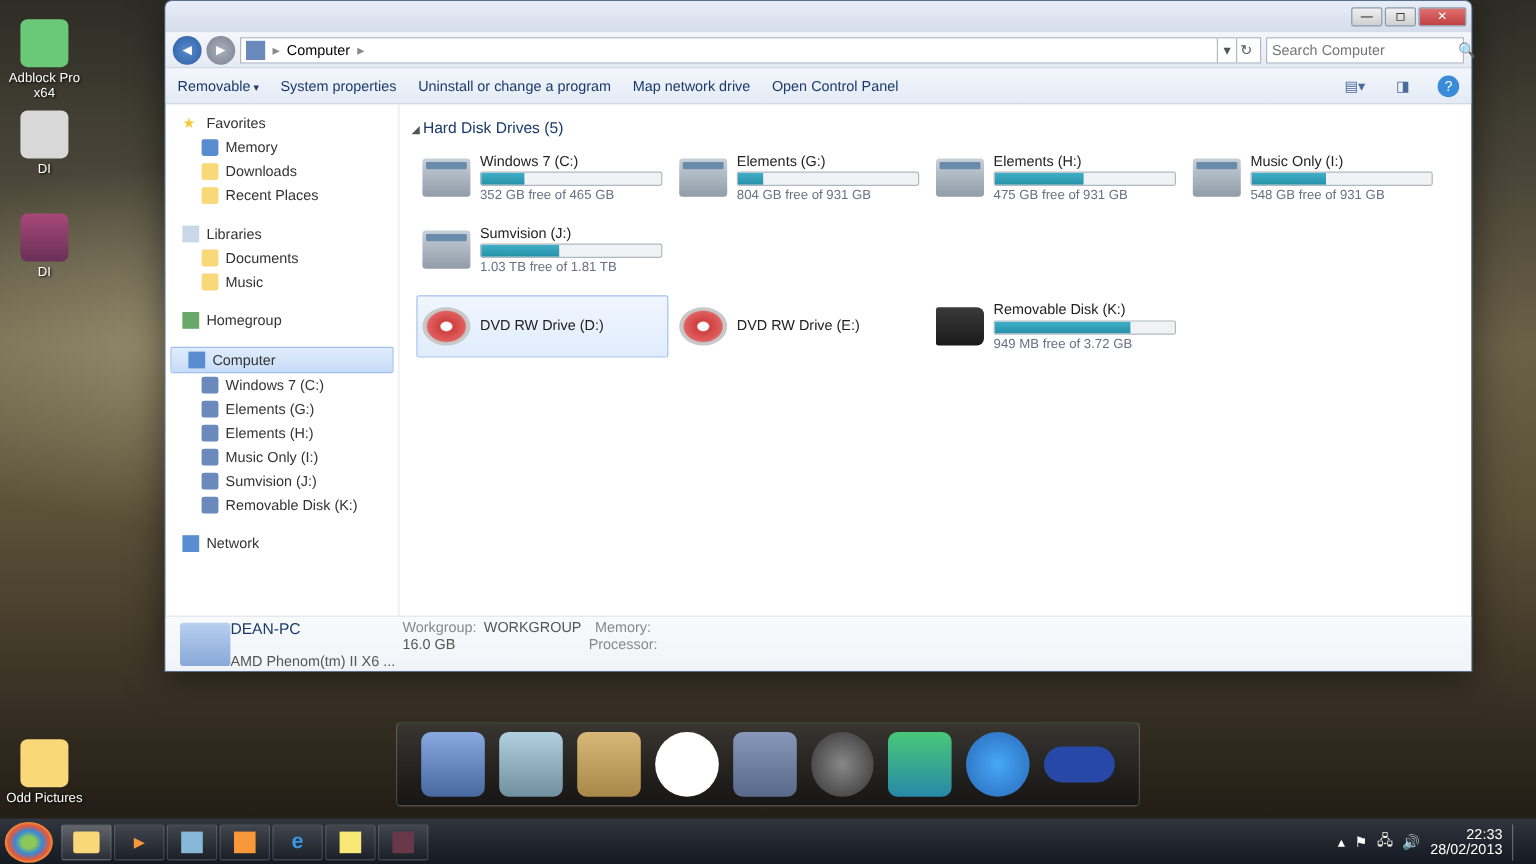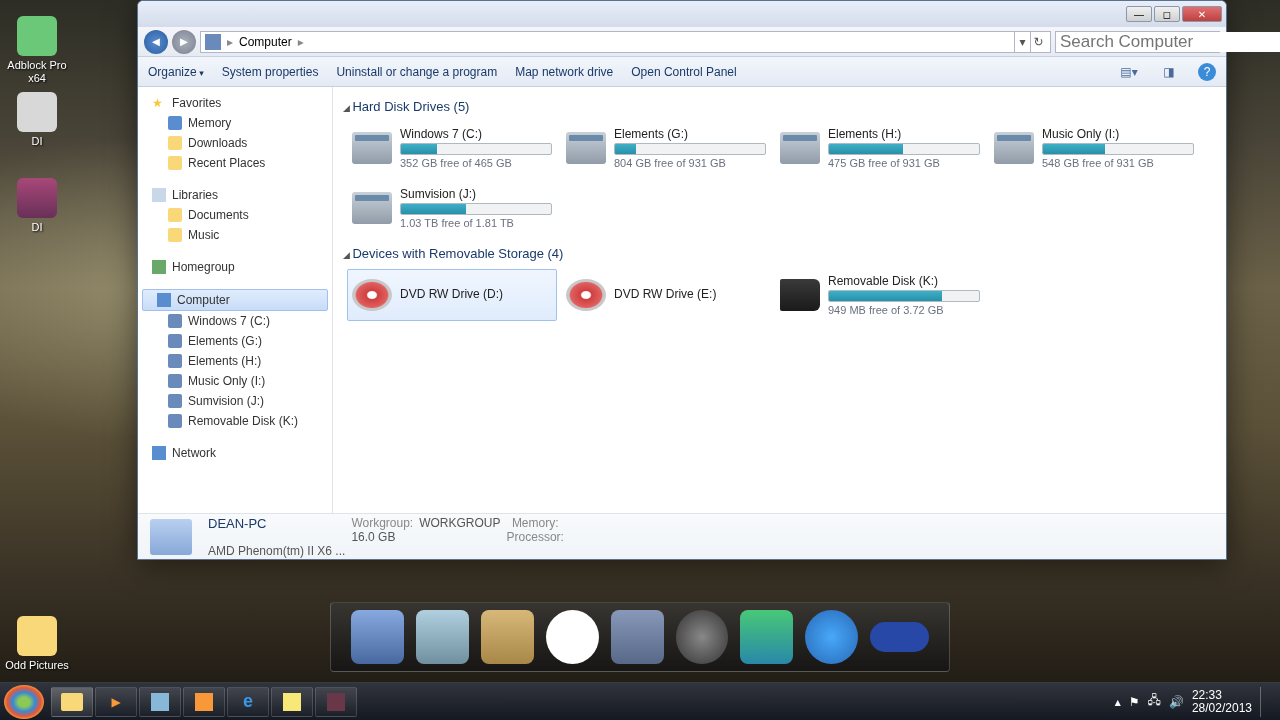--- a/index.html
+++ b/index.html
@@ -14,21 +14,21 @@
 .titlebar .btn.close { background:linear-gradient(#e07070,#c04040); color:#fff; width:40px; }
 .navbar { height:30px; background:linear-gradient(#f4f6fa,#e6eaf2); display:flex; align-items:center; padding:0 6px; gap:4px; border-bottom:1px solid #c8d0dc; }
 .nav-btn { width:24px; height:24px; border-radius:50%; background:radial-gradient(#5a8cd0,#2a5ca0); color:#fff; display:flex; align-items:center; justify-content:center; cursor:pointer; font-size:13px; }
 .nav-btn.fwd { background:radial-gradient(#aab0bc,#7a8090); }
 .breadcrumb { flex:1; height:22px; border:1px solid #b0b8c8; background:#fff; display:flex; align-items:center; padding:0 4px; }
 .breadcrumb .seg { padding:0 4px; cursor:pointer; }
 .breadcrumb .arrow { color:#888; padding:0 2px; }
 .bc-end { display:flex; }
 .bc-end .drop { width:16px; height:20px; border-left:1px solid #b0b8c8; display:flex; align-items:center; justify-content:center; color:#555; cursor:pointer; }
 .searchbox { width:165px; height:22px; border:1px solid #b0b8c8; background:#fff; display:flex; align-items:center; padding:0 4px; }
-.searchbox input { border:none; flex:1; outline:none; font-size:17px; color:#888; }
+.searchbox input { border:none; flex:1; outline:none; font-size:12px; color:#888; }
 .toolbar { height:30px; background:linear-gradient(#f2f6fc,#e4eaf4); display:flex; align-items:center; padding:0 10px; gap:18px; border-bottom:1px solid #c8d0dc; }
 .toolbar .item { color:#1a3a6a; cursor:pointer; }
 .toolbar .item.org::after { content:" ▾"; font-size:9px; }
 .toolbar .spacer { flex:1; }
 .toolbar .icn { width:22px; height:22px; display:flex; align-items:center; justify-content:center; cursor:pointer; color:#4a6a9a; }
 .body { flex:1; display:flex; overflow:hidden; }
 .sidebar { width:195px; background:#fff; border-right:1px solid #e0e4ea; padding:6px 0; overflow-y:auto; }
 .sb-group { margin-bottom:12px; }
 .sb-head { padding:3px 8px 3px 14px; color:#333; cursor:pointer; display:flex; align-items:center; gap:6px; }
 .sb-head .ic { width:14px; height:14px; display:inline-block; }
@@ -43,34 +43,34 @@
 .drive .dicon { width:40px; height:32px; background:linear-gradient(#c8d0d8,#909ca8); border-radius:3px; flex-shrink:0; position:relative; }
 .drive .dicon.hdd::after { content:""; position:absolute; top:3px; left:3px; right:3px; height:6px; background:#6a8aaa; border-radius:1px; }
 .drive .dicon.optical { border-radius:50%; background:radial-gradient(#fff 15%,#d04040 20%,#e06060 55%,#c8c8c8 60%); }
 .drive .dicon.bd { border-radius:50%; background:radial-gradient(#fff 15%,#4060a0 20%,#5070b0 55%,#c8c8c8 60%); }
 .drive .dicon.usb { background:linear-gradient(#3a3a3a,#1a1a1a); border-radius:2px 6px 6px 2px; }
 .drive .info { flex:1; min-width:0; }
 .drive .name { color:#222; margin-bottom:2px; white-space:nowrap; overflow:hidden; text-overflow:ellipsis; }
 .drive .bar { height:12px; border:1px solid #b0b8c0; background:#f0f2f4; border-radius:2px; overflow:hidden; margin-bottom:2px; }
 .drive .fill { height:100%; background:linear-gradient(#3db0c8,#2890a8); }
 .drive .free { color:#6a7080; font-size:11px; }
-.details { height:46px; border-top:1px solid #e0e4ea; background:linear-gradient(#f8fafc,#f0f4f8); display:flex; align-items:center; padding:4px 12px; gap:16px; }
+.details { height:46px; border-top:1px solid #e0e4ea; background:linear-gradient(#f8fafc,#f0f4f8); display:flex; align-items:center; padding:4px 12px; gap:0; }
 .details .pc-icon { width:42px; height:36px; background:linear-gradient(#b8d0f0,#88a8d8); border-radius:3px; }
 .details .meta { display:grid; grid-template-columns:auto auto auto auto; column-gap:6px; font-size:11px; color:#555; }
 .details .pc-name { font-size:13px; color:#1a3a6a; grid-row:span 2; align-self:start; margin-right:8px; }
 .details .lbl { text-align:center; color:#888; }
 .dock { position:absolute; left:330px; bottom:48px; width:620px; height:70px; background:linear-gradient(rgba(60,60,60,0.6),rgba(20,20,20,0.8)); border:1px solid rgba(255,255,255,0.2); border-radius:4px; display:flex; align-items:center; justify-content:center; gap:12px; padding:0 20px; }
 .dock .di { width:54px; height:54px; border-radius:8px; cursor:pointer; }
 .taskbar { position:absolute; bottom:0; left:0; right:0; height:38px; background:linear-gradient(rgba(50,55,65,0.9),rgba(20,25,35,0.95)); display:flex; align-items:center; padding:0 4px; border-top:1px solid rgba(255,255,255,0.15); }
 .start { width:40px; height:34px; border-radius:50%; background:radial-gradient(#8ac858 20%,#3888d8 40%,#e85838 60%,#f8c838 80%); cursor:pointer; margin-right:6px; }
 .tb-item { width:42px; height:30px; margin:0 1px; background:linear-gradient(rgba(255,255,255,0.1),rgba(255,255,255,0.02)); border:1px solid rgba(255,255,255,0.15); border-radius:2px; cursor:pointer; display:flex; align-items:center; justify-content:center; }
 .tb-item.active { background:linear-gradient(rgba(255,255,255,0.25),rgba(255,255,255,0.08)); }
 .tb-spacer { flex:1; }
 .tray { display:flex; align-items:center; gap:8px; color:#fff; font-size:11px; padding:0 8px; }
-.tray .clock { text-align:left; line-height:13px; }
+.tray .clock { text-align:right; line-height:13px; }
 .ic-star { color:#f8c838; }
 .ic-fold { background:#f8d878!important; }
 .ic-blue { background:#5a8cd0!important; }
 </style>
 </head>
 <body>
 
 <div class="desktop-bg"></div>
 
 <div class="desktop-icon" style="top:16px;left:2px">
@@ -109,21 +109,21 @@
           <span class="drop">▾</span>
           <span class="drop">↻</span>
         </span>
     </div>
     <div class="searchbox">
       <input placeholder="Search Computer" style="">
       <span style="color:#5a8cd0">🔍</span>
     </div>
   </div>
   <div class="toolbar">
-    <span class="item org">Organize</span>
+    <span class="item org">Removable</span>
     <span class="item">System properties</span>
     <span class="item">Uninstall or change a program</span>
     <span class="item">Map network drive</span>
     <span class="item">Open Control Panel</span>
     <span class="spacer"></span>
     <span class="icn">▤▾</span>
     <span class="icn">◨</span>
     <span class="icn" style="background:#3a8cd8;color:#fff;border-radius:50%;width:18px;height:18px">?</span>
   </div>
   <div class="body">
@@ -250,21 +250,20 @@
             <div class="dicon hdd"></div>
             <div class="info">
               <div class="name">Sumvision (J:)</div>
               <div class="bar">
                 <div class="fill" style="width:43%"></div>
               </div>
               <div class="free">1.03 TB free of 1.81 TB</div>
             </div>
           </div>
         </div>
-      <div class="section-head">Devices with Removable Storage (4)</div>
       <div class="drive-grid" id="rem-grid">
           <div class="drive selected">
             <div class="dicon optical"></div>
             <div class="info">
               <div class="name">DVD RW Drive (D:)</div>
             </div>
           </div>
           <div class="drive">
             <div class="dicon optical"></div>
             <div class="info">

